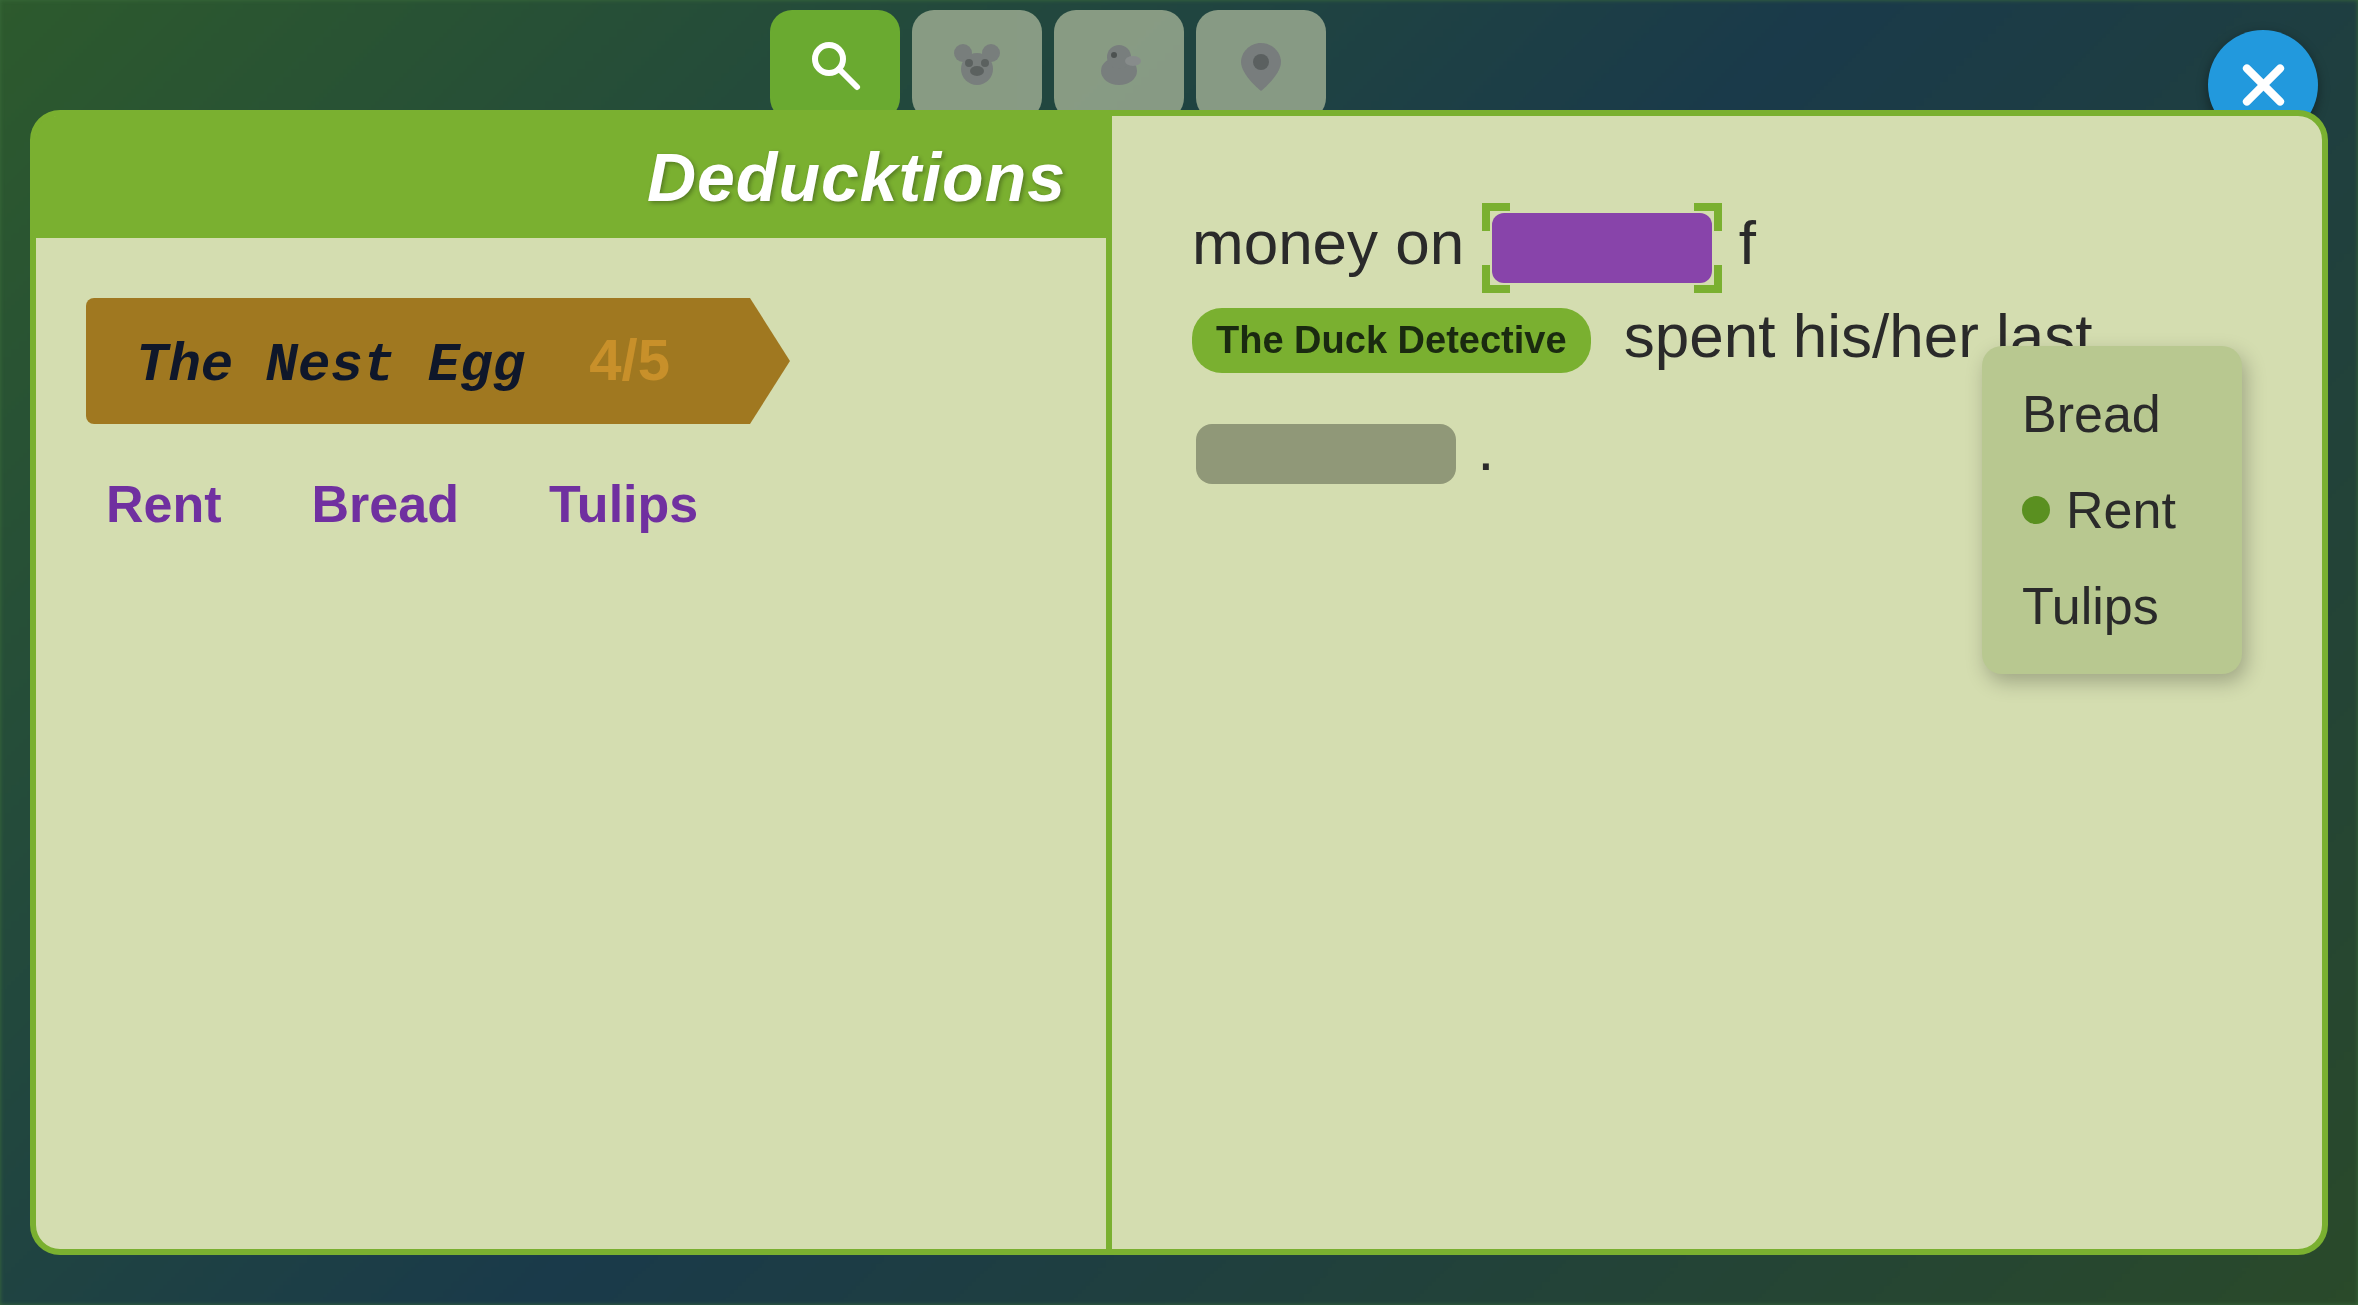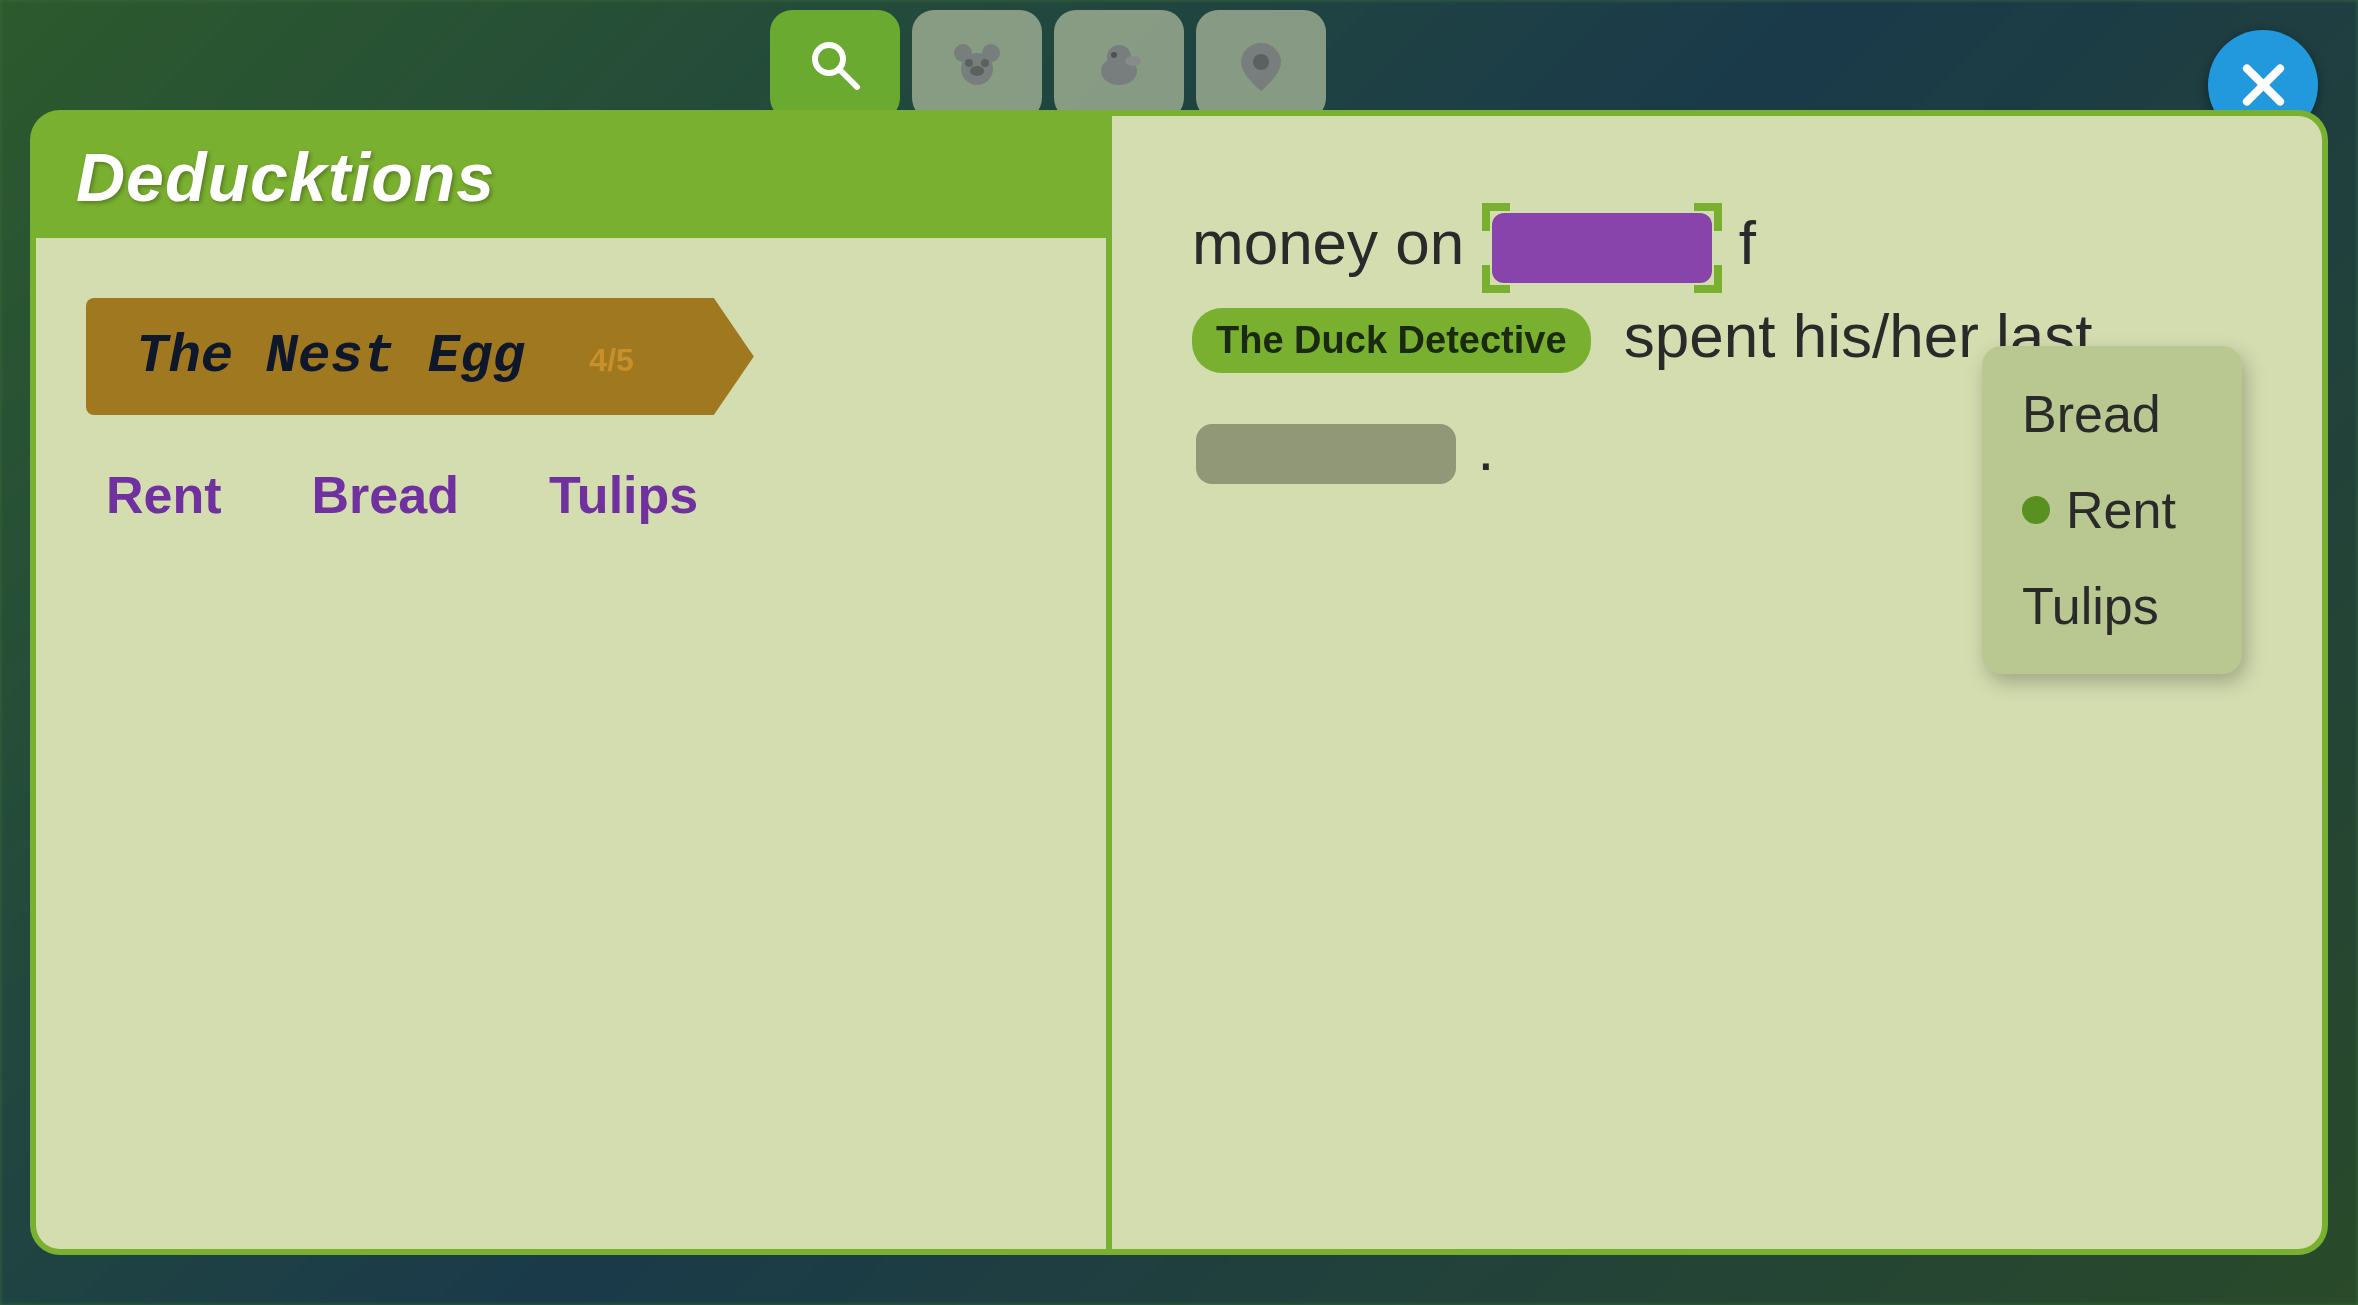--- a/index.html
+++ b/index.html
@@ -104,20 +104,21 @@
       border-right: 3px solid #7ab030;
       position: relative;
       overflow: visible;
     }
 
     .left-page-header {
       background: #7ab030;
       border-radius: 20px 0 0 0;
       padding: 22px 40px 22px 40px;
       margin: 0;
+      text-align: right;
     }
 
     .left-page-title {
       color: white;
       font-size: 68px;
       font-weight: 900;
       font-style: italic;
       letter-spacing: 1px;
       text-shadow: 2px 2px 4px rgba(0,0,0,0.3);
     }
@@ -146,21 +147,21 @@
       color: #0f172a;
       font-size: 54px;
       font-weight: 900;
       font-style: italic;
       white-space: nowrap;
       font-family: Liberation Mono, monospace;
     }
 
     .banner-progress {
       color: #c8902a;
-      font-size: 32px;
+      font-size: 58px;
       font-weight: 700;
       margin-left: 60px;
       white-space: nowrap;
     }
 
     
     .answer-options {
       display: flex;
       gap: 90px;
       padding-left: 20px;

